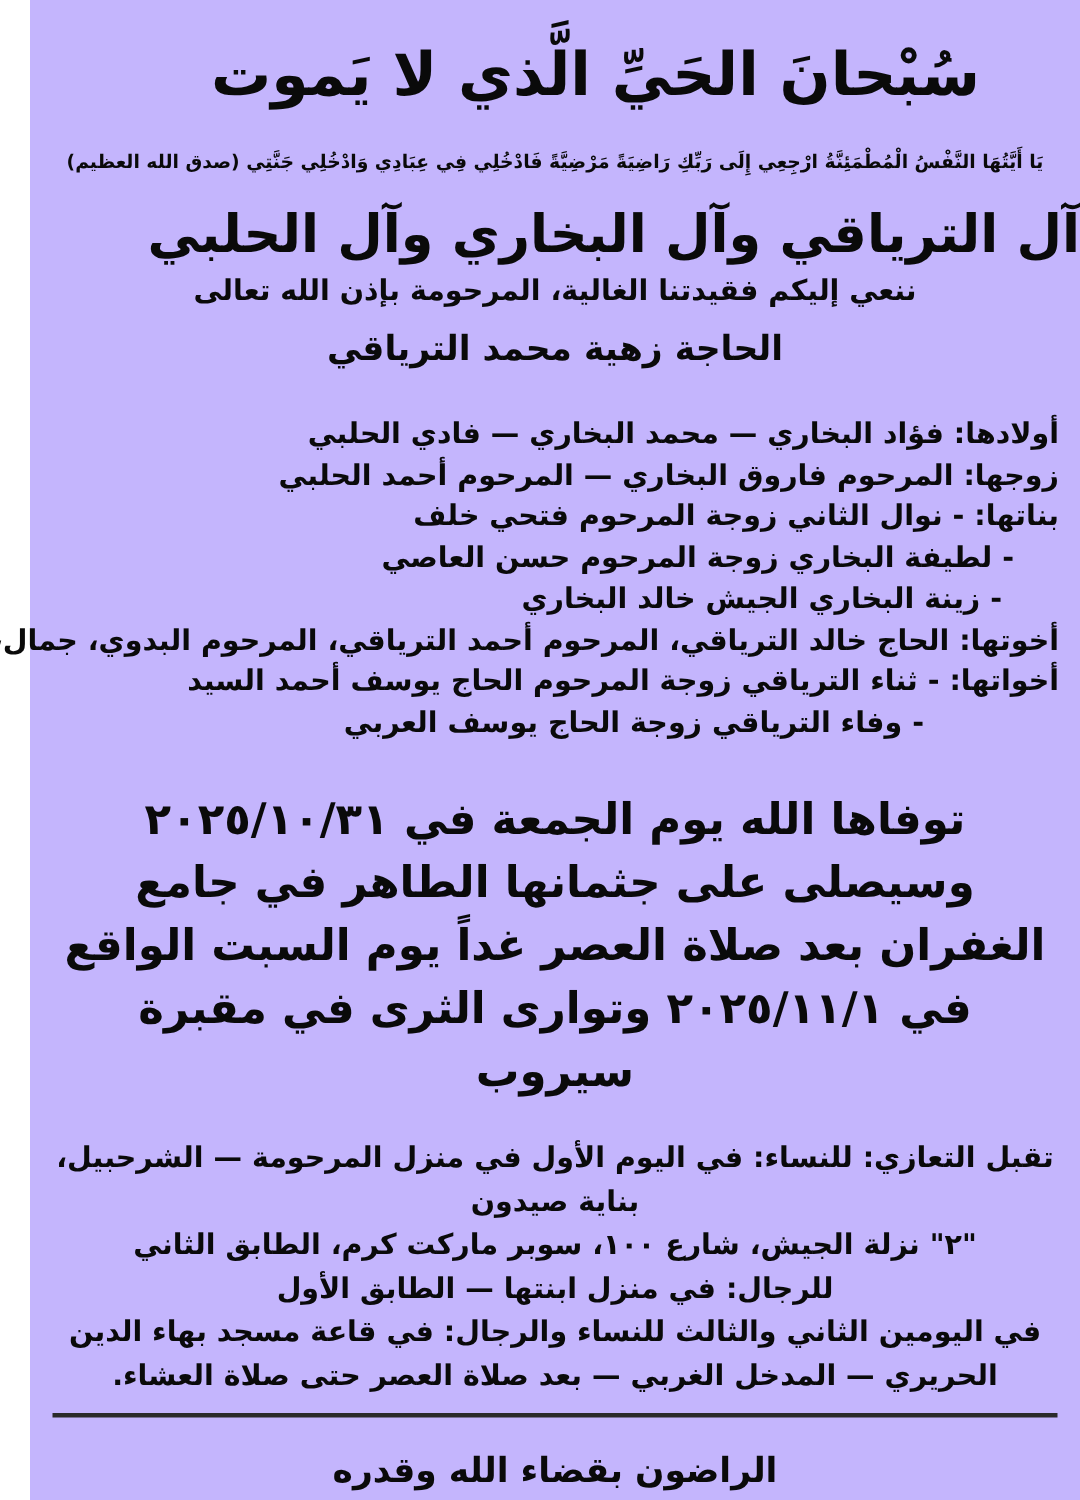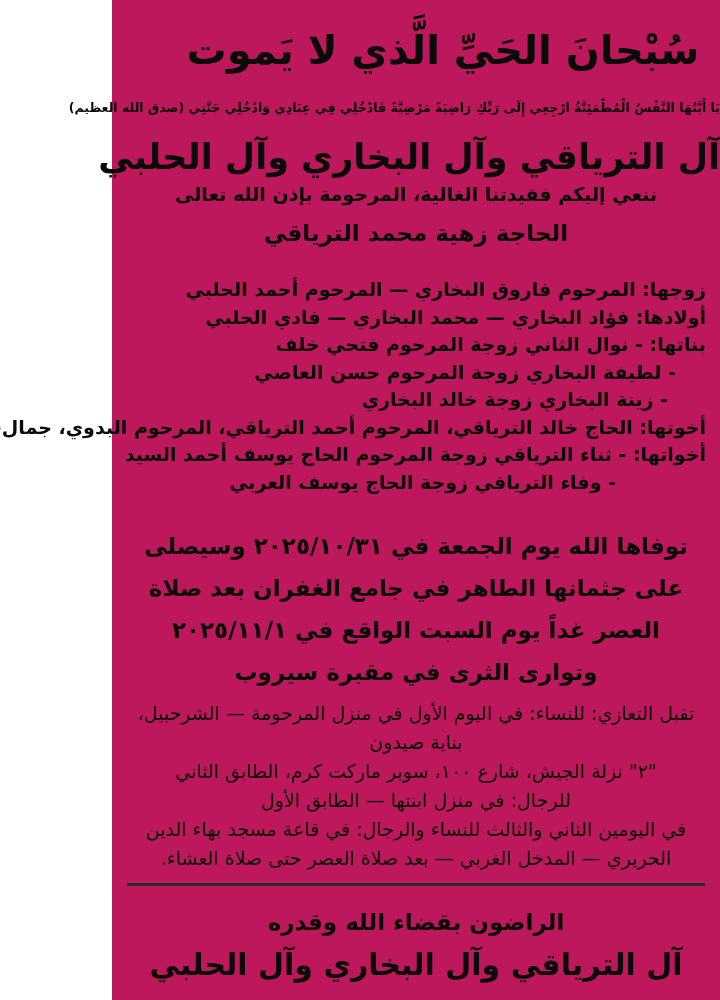--- a/index.html
+++ b/index.html
@@ -6,21 +6,21 @@
   html, body { background: #ffffff; }
   body {
     width: 720px;
     height: 1000px;
     margin: 0 auto;
     font-family: "DejaVu Sans", sans-serif;
     color: #0a0a0a;
     direction: rtl;
     overflow: hidden;
   }
-  .page { width: 608px; height: 1000px; background: #be185d; }
+  .page { width: 700px; height: 1000px; background: #c4b5fd; }
 
   
   .calligraphy {
     text-align: center;
     font-weight: bold;
     font-size: 40px;
     line-height: 92px;
     height: 96px;
     padding-top: 4px;
     transform: translateX(27px); 
@@ -68,31 +68,31 @@
   }
   .family-row { white-space: nowrap; }
   .family-row.sub1 { padding-right: 30px; }
   .family-row.sub2 { padding-right: 38px; }
   .family-row.sub3 { padding-right: 90px; }
 
   .announcement {
     margin-top: 29px;
     padding: 0 22px;
     text-align: center;
-    font-size: 23px;
+    font-size: 29px;
     font-weight: bold;
     line-height: 42px;
   }
 
   .condolences {
-    margin-top: 6px;
+    margin-top: 23px;
     padding: 0 8px;
     text-align: center;
     font-size: 19px;
-    font-weight: normal;
+    font-weight: bold;
     line-height: 29px;
   }
 
   .divider {
     border: none;
     border-top: 3px solid #2a2a2a;
     margin: 10px 15px 0 15px;
   }
 
   .footer-line1 {
@@ -120,25 +120,25 @@
   <div class="verse">يَا أَيَّتُهَا النَّفْسُ الْمُطْمَئِنَّةُ ارْجِعِي إِلَى رَبِّكِ رَاضِيَةً مَرْضِيَّةً فَادْخُلِي فِي عِبَادِي وَادْخُلِي جَنَّتِي (صدق الله العظيم)</div>
 
   <div class="families-title">آل الترياقي وآل البخاري وآل الحلبي</div>
 
 
   <div class="intro-line">ننعي إليكم فقيدتنا الغالية، المرحومة بإذن الله تعالى</div>
 
   <div class="deceased-name">الحاجة زهية محمد الترياقي</div>
 
   <div class="family-list">
+    <div class="family-row">أولادها: فؤاد البخاري — محمد البخاري — فادي الحلبي</div>
     <div class="family-row">زوجها: المرحوم فاروق البخاري — المرحوم أحمد الحلبي</div>
-    <div class="family-row">أولادها: فؤاد البخاري — محمد البخاري — فادي الحلبي</div>
     <div class="family-row">بناتها: - نوال الثاني زوجة المرحوم فتحي خلف</div>
     <div class="family-row sub1">- لطيفة البخاري زوجة المرحوم حسن العاصي</div>
-    <div class="family-row sub2">- زينة البخاري زوجة خالد البخاري</div>
+    <div class="family-row sub2">- زينة البخاري الجيش خالد البخاري</div>
     <div class="family-row">أخوتها: الحاج خالد الترياقي، المرحوم أحمد الترياقي، المرحوم البدوي، جمال، خليل</div>
     <div class="family-row">أخواتها: - ثناء الترياقي زوجة المرحوم الحاج يوسف أحمد السيد</div>
     <div class="family-row sub3">- وفاء الترياقي زوجة الحاج يوسف العربي</div>
   </div>
 
   <div class="announcement">توفاها الله يوم الجمعة في ٢٠٢٥/١٠/٣١ وسيصلى على جثمانها الطاهر في جامع الغفران بعد صلاة العصر غداً يوم السبت الواقع في ٢٠٢٥/١١/١ وتوارى الثرى في مقبرة سيروب</div>
 
   <div class="condolences">
     <div>تقبل التعازي: للنساء: في اليوم الأول في منزل المرحومة — الشرحبيل، بناية صيدون</div>
     <div>"٢" نزلة الجيش، شارع ١٠٠، سوبر ماركت كرم، الطابق الثاني</div>

